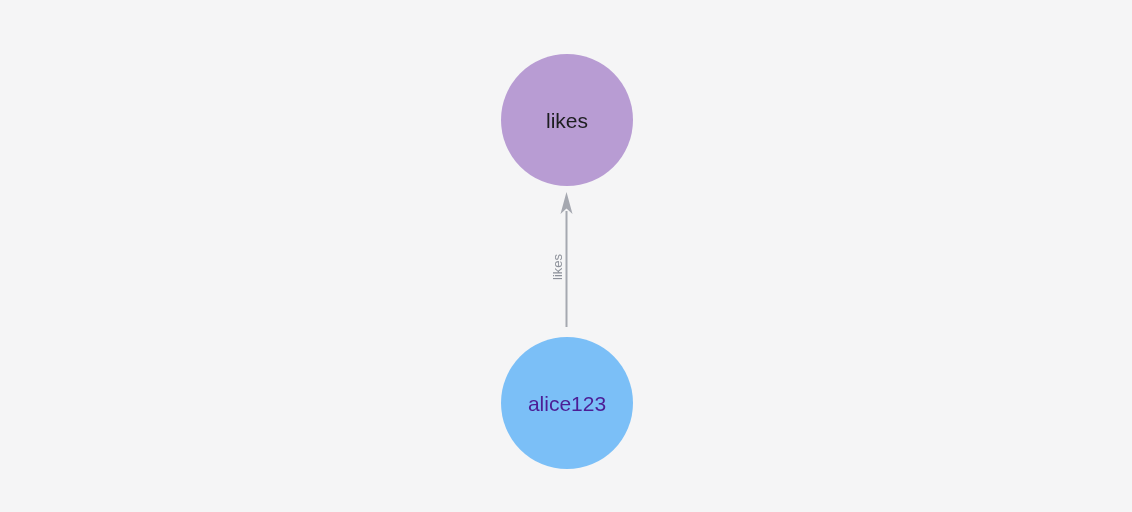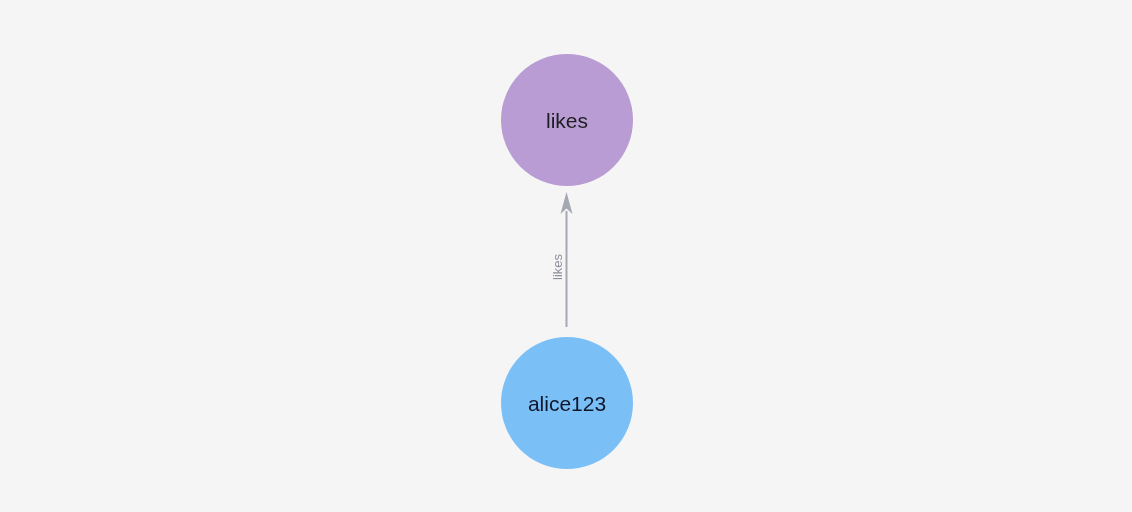--- a/index.html
+++ b/index.html
@@ -63,16 +63,16 @@
     <polygon points="566.5,192 572.5,214 566.5,208.5 560.5,214" style="fill: rgb(165, 168, 176);"></polygon>
   </svg>
 
   <div class="edge-label" style="color: rgb(141, 145, 154);">likes</div>
 
   <div class="node node--hiking" style="background-color: rgb(184, 156, 211);">
     <span class="node-label" style="color: rgb(29, 30, 32);">likes</span>
   </div>
 
   <div class="node node--alice" style="background-color: rgb(123, 191, 247);">
-    <span class="node-label" style="color: #0f172a;">alice123</span>
+    <span class="node-label" style="color: #4c1d95;">alice123</span>
   </div>
 
 </div>
 
 </body></html>

